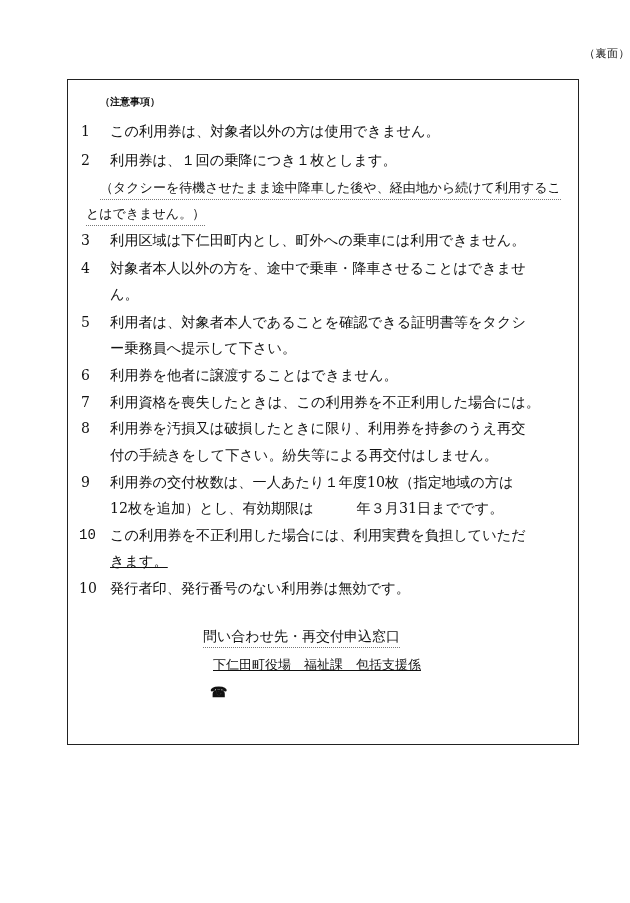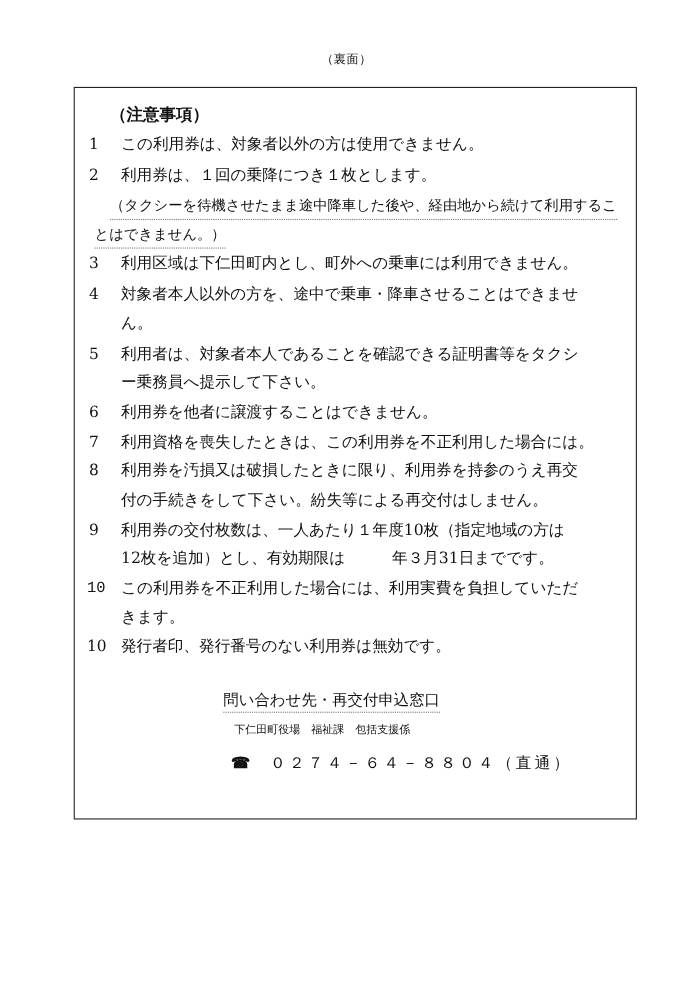--- a/index.html
+++ b/index.html
@@ -9,35 +9,35 @@
   body {
     width: 630px; height: 903px;
     position: relative;
     overflow: hidden;
     font-family: "DejaVu Serif", "Liberation Serif", serif;
     color: #111111;
   }
   .side-label {
     position: absolute;
     top: 46px; left: 0; width: 630px;
-    text-align: center;
+    text-align: right;
     font-size: 11px;
     letter-spacing: 0.5px;
   }
   .notice-box {
     position: absolute;
     left: 67px; top: 79px;
     width: 512px; height: 666px;
     border: 1.5px solid #222222;
     box-sizing: border-box;
   }
   .notice-title {
     position: absolute;
     left: 100px; top: 95px;
-    font-size: 15px;
+    font-size: 10px;
     font-weight: bold;
   }
   .line {
     position: absolute;
     font-size: 14.2px;
     white-space: nowrap;
     line-height: 20px;
   }
   .num {
     position: absolute;
@@ -54,22 +54,23 @@
     position: absolute;
     left: 203px; top: 628px;
     font-size: 14px;
     border-bottom: 1px dotted #777777;
     padding-bottom: 1px;
     white-space: nowrap;
   }
   .contact-office {
     position: absolute;
     left: 213px; top: 656px;
-    font-size: 10px;
+    font-size: 13px;
     white-space: pre;
+    text-decoration: underline;
   }
   .contact-phone {
     position: absolute;
     left: 210px; top: 684px;
     font-size: 14.2px;
     white-space: pre;
     display: flex; align-items: center;
   }
   .phone-icon {
     display: inline-block;
@@ -116,23 +117,22 @@
 <div class="num" style="left:81px;top:418px;">8</div>
 <div class="line" style="left:110px;top:418px;">利用券を汚損又は破損したときに限り、利用券を持参のうえ再交</div>
 <div class="line" style="left:110px;top:445px;">付の手続きをして下さい。紛失等による再交付はしません。</div>
 
 <div class="num" style="left:81px;top:472px;">9</div>
 <div class="line" style="left:110px;top:472px;">利用券の交付枚数は、一人あたり１年度10枚（指定地域の方は</div>
 <div class="line" style="left:110px;top:498px;">12枚を追加）とし、有効期限は　　　年３月31日までです。</div>
 
 <div class="num" style="left:79px;top:525px;font-family:Liberation Mono, monospace;">10</div>
 <div class="line" style="left:110px;top:525px;">この利用券を不正利用した場合には、利用実費を負担していただ</div>
-<div class="line" style="left:110px;top:551px;">きます。</div>
+<div class="line" style="left:110px;top:551px;text-decoration:underline;">きます。</div>
 
 <div class="num" style="left:79px;top:578px;">10</div>
 <div class="line" style="left:110px;top:578px;">発行者印、発行番号のない利用券は無効です。</div>
 
 <div class="contact-title">問い合わせ先・再交付申込窓口</div>
 <div class="contact-office">下仁田町役場　福祉課　包括支援係</div>
 <div class="contact-phone">
   <span class="phone-icon">☎</span>
-  <span style="letter-spacing:3px;">０２７４－６４－８８０４（直通）</span>
 </div>
 
 </body></html>

